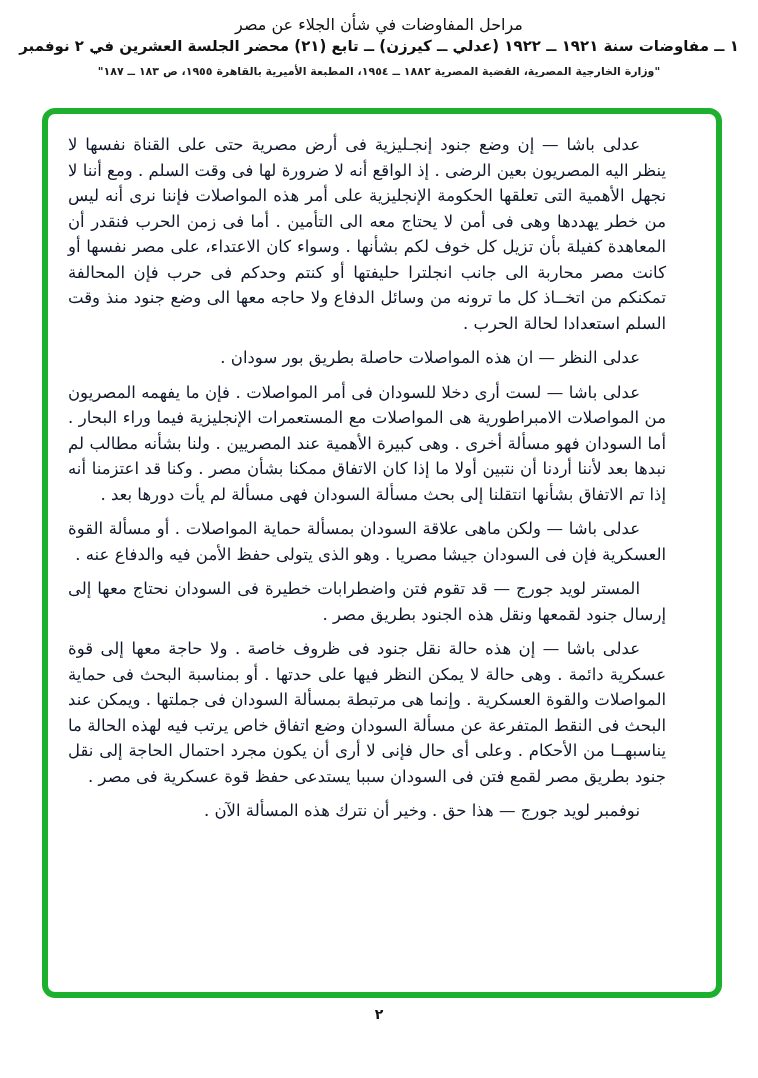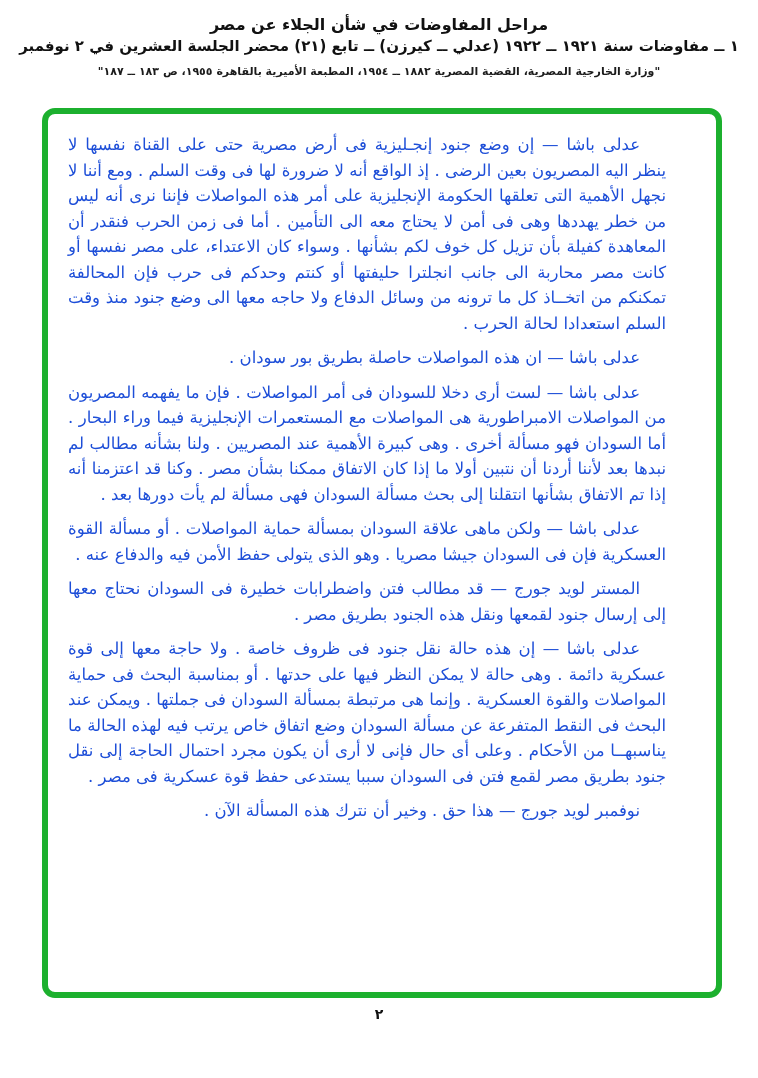--- a/index.html
+++ b/index.html
@@ -20,21 +20,21 @@
   .header {
     position: absolute;
     top: 14px;
     left: 0;
     width: 100%;
     text-align: center;
     direction: rtl;
   }
   .header-title {
     font-size: 16px;
-    font-weight: bold;
+    font-weight: normal;
     line-height: 1.4;
   }
   .header-subtitle {
     font-size: 15px;
     font-weight: bold;
     line-height: 1.4;
     margin-top: 0;
     white-space: nowrap;
   }
   .header-source {
@@ -66,21 +66,21 @@
     direction: rtl;
     overflow: hidden;
   }
   .content p {
     margin: 0 0 9px 0;
     font-family: "DejaVu Serif", serif;
     font-size: 16.5px;
     line-height: 25.5px;
     text-align: justify;
     text-indent: 26px;
-    color: #1d4ed8;
+    color: #0f172a;
   }
   .page-number {
     position: absolute;
     top: 1006px;
     left: 0;
     width: 100%;
     text-align: center;
     font-size: 14px;
     font-weight: bold;
     color: #111111;
@@ -94,23 +94,23 @@
   <div class="header">
     <div class="header-title">مراحل المفاوضات في شأن الجلاء عن مصر</div>
     <div class="header-subtitle">١ ــ مفاوضات سنة ١٩٢١ ــ ١٩٢٢ (عدلي ــ كيرزن) ــ تابع (٢١) محضر الجلسة العشرين في ٢ نوفمبر</div>
     <div class="header-source">"وزارة الخارجية المصرية، القضية المصرية ١٨٨٢ ــ ١٩٥٤، المطبعة الأميرية بالقاهرة ١٩٥٥، ص ١٨٣ ــ ١٨٧"</div>
   </div>
 
   <div class="highlight-box" style="border-color: rgb(28, 176, 46);"></div>
 
   <div class="content">
     <p>عدلى باشا — إن وضع جنود إنجـليزية فى أرض مصرية حتى على القناة نفسها لا ينظر اليه المصريون بعين الرضى . إذ الواقع أنه لا ضرورة لها فى وقت السلم . ومع أننا لا نجهل الأهمية التى تعلقها الحكومة الإنجليزية على أمر هذه المواصلات فإننا نرى أنه ليس من خطر يهددها وهى فى أمن لا يحتاج معه الى التأمين . أما فى زمن الحرب فنقدر أن المعاهدة كفيلة بأن تزيل كل خوف لكم بشأنها . وسواء كان الاعتداء، على مصر نفسها أو كانت مصر محاربة الى جانب انجلترا حليفتها أو كنتم وحدكم فى حرب فإن المحالفة تمكنكم من اتخــاذ كل ما ترونه من وسائل الدفاع ولا حاجه معها الى وضع جنود منذ وقت السلم استعدادا لحالة الحرب .</p>
-    <p>عدلى باشا — ان هذه المواصلات حاصلة بطريق بور سودان .</p>
+    <p>عدلى النظر — ان هذه المواصلات حاصلة بطريق بور سودان .</p>
     <p>عدلى باشا — لست أرى دخلا للسودان فى أمر المواصلات . فإن ما يفهمه المصريون من المواصلات الامبراطورية هى المواصلات مع المستعمرات الإنجليزية فيما وراء البحار . أما السودان فهو مسألة أخرى . وهى كبيرة الأهمية عند المصريين . ولنا بشأنه مطالب لم نبدها بعد لأننا أردنا أن نتبين أولا ما إذا كان الاتفاق ممكنا بشأن مصر . وكنا قد اعتزمنا أنه إذا تم الاتفاق بشأنها انتقلنا إلى بحث مسألة السودان فهى مسألة لم يأت دورها بعد .</p>
     <p>عدلى باشا — ولكن ماهى علاقة السودان بمسألة حماية المواصلات . أو مسألة القوة العسكرية فإن فى السودان جيشا مصريا . وهو الذى يتولى حفظ الأمن فيه والدفاع عنه .</p>
-    <p>المستر لويد جورج — قد مطالب فتن واضطرابات خطيرة فى السودان نحتاج معها إلى إرسال جنود لقمعها ونقل هذه الجنود بطريق مصر .</p>
+    <p>المستر لويد جورج — قد تقوم فتن واضطرابات خطيرة فى السودان نحتاج معها إلى إرسال جنود لقمعها ونقل هذه الجنود بطريق مصر .</p>
     <p>عدلى باشا — إن هذه حالة نقل جنود فى ظروف خاصة . ولا حاجة معها إلى قوة عسكرية دائمة . وهى حالة لا يمكن النظر فيها على حدتها . أو بمناسبة البحث فى حماية المواصلات والقوة العسكرية . وإنما هى مرتبطة بمسألة السودان فى جملتها . ويمكن عند البحث فى النقط المتفرعة عن مسألة السودان وضع اتفاق خاص يرتب فيه لهذه الحالة ما يناسبهــا من الأحكام . وعلى أى حال فإنى لا أرى أن يكون مجرد احتمال الحاجة إلى نقل جنود بطريق مصر لقمع فتن فى السودان سببا يستدعى حفظ قوة عسكرية فى مصر .</p>
     <p>نوفمبر لويد جورج — هذا حق . وخير أن نترك هذه المسألة الآن .</p>
   </div>
 
   <div class="page-number">٢</div>
 
 </div>
 
 </body></html>

